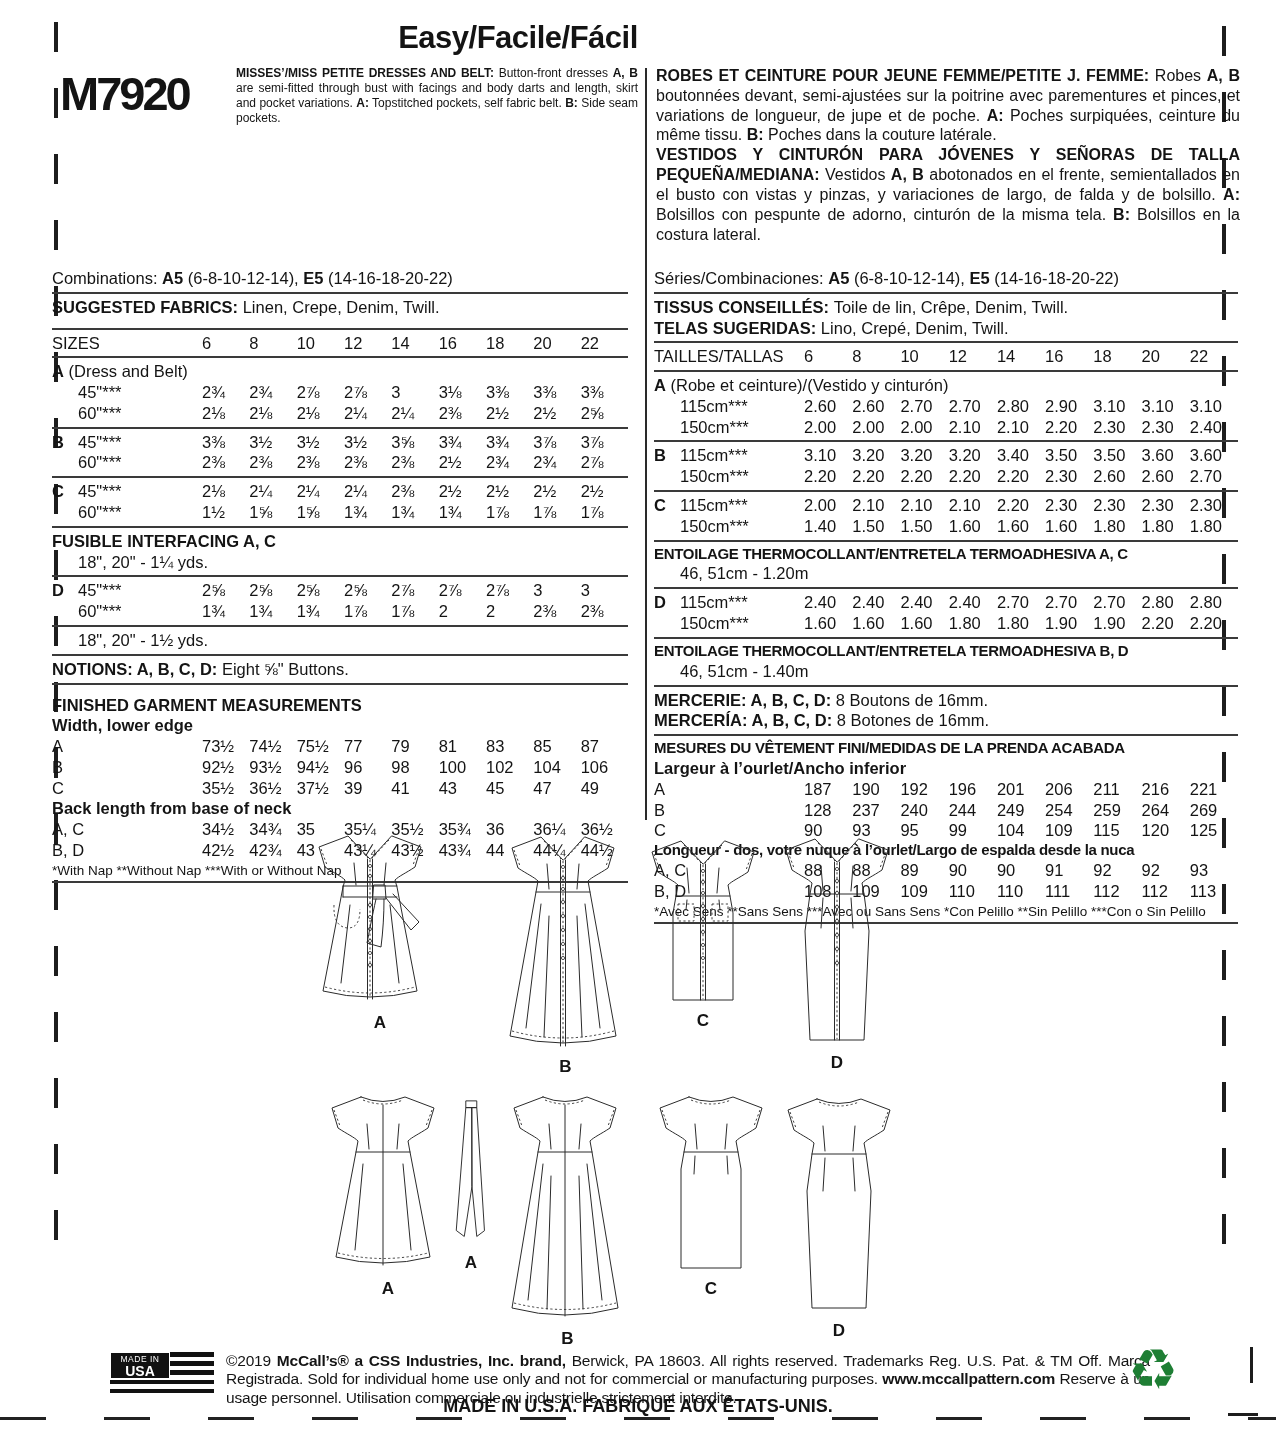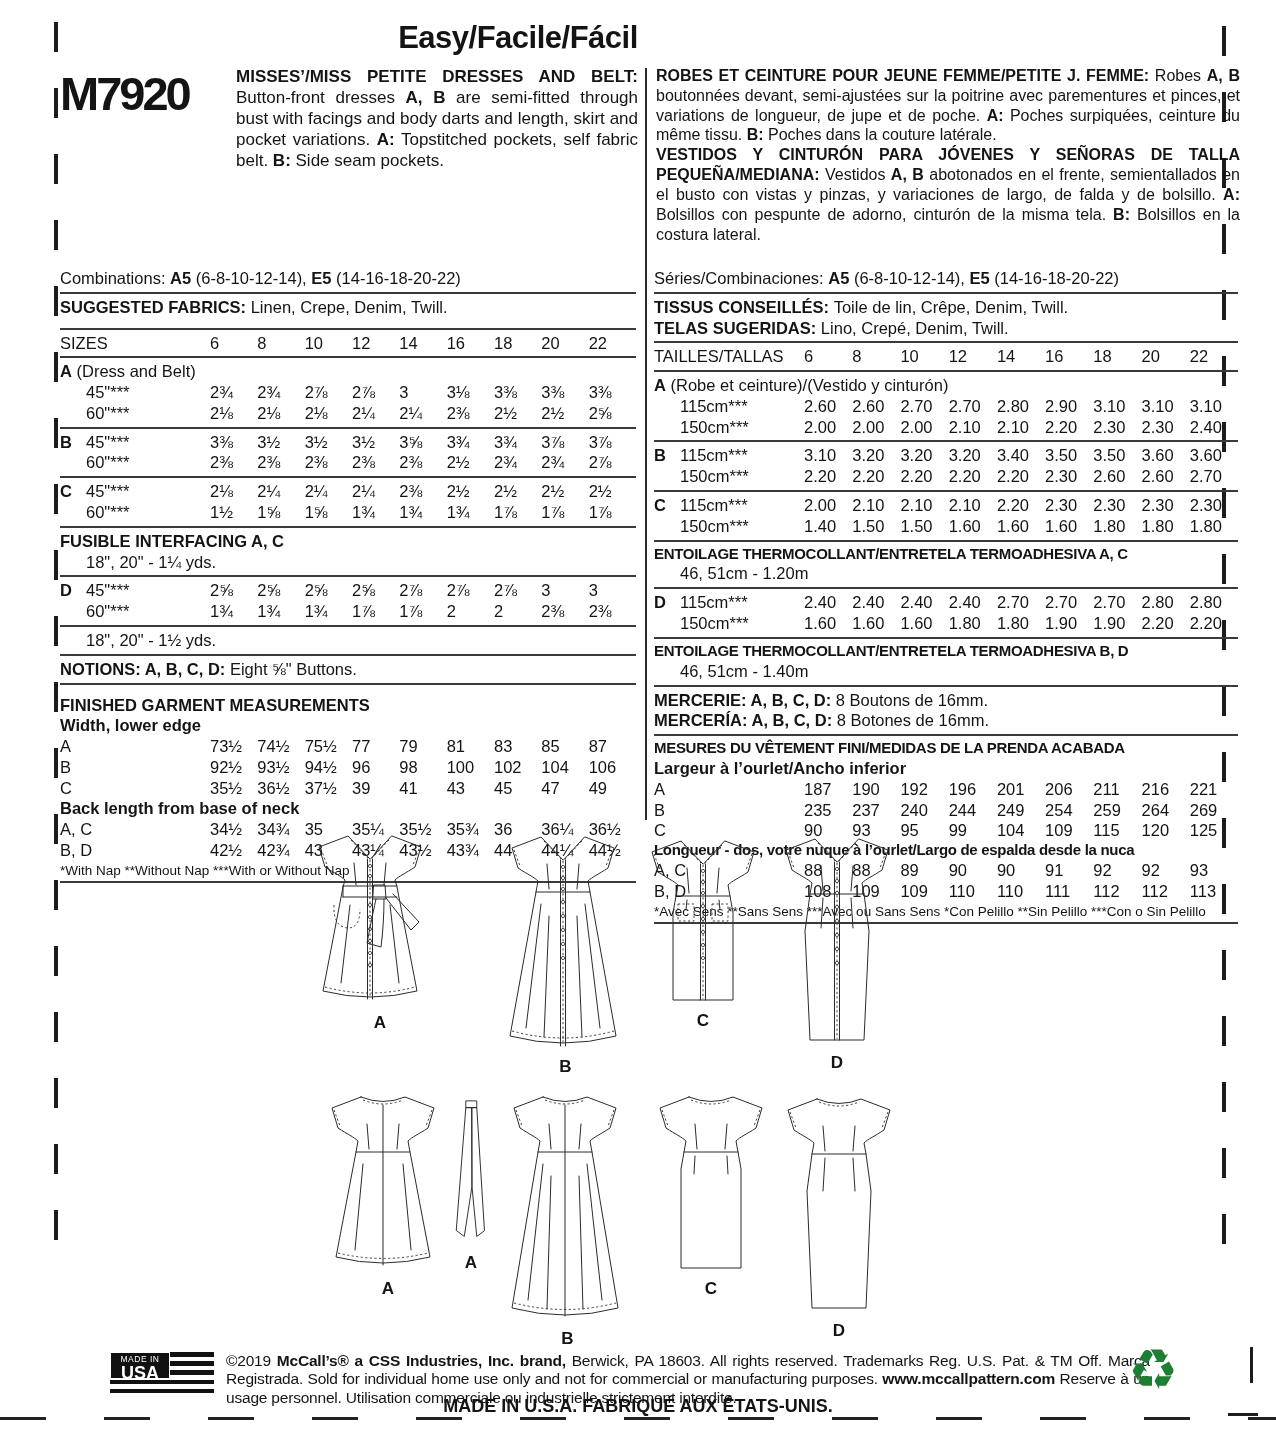--- a/index.html
+++ b/index.html
@@ -10,26 +10,26 @@
   .ticks.left{left:54px;top:22px;height:1248px;}
   .ticks.right{left:1222px;top:26px;height:1244px;}
   .corner-v{position:absolute;left:1250px;top:1347px;width:3px;height:36px;background:#1d1d1d;}
   .corner-h{position:absolute;left:1228px;top:1413px;width:30px;height:3px;background:#1d1d1d;}
   
   .title{position:absolute;top:20px;left:0;width:1036px;text-align:center;font-size:31px;font-weight:bold;letter-spacing:-0.5px;}
   
   .desc-band{position:absolute;top:66px;left:60px;width:1180px;display:flex;}
   .desc-left{width:578px;display:flex;}
   .pattern-number{width:176px;font-size:47px;font-weight:bold;letter-spacing:-3px;line-height:0.95;padding-top:6px;}
-  .desc-text{flex:1;font-size:17px;line-height:1.24;text-align:justify;}
+  .desc-text{flex:1;font-size:12px;line-height:1.24;text-align:justify;}
   .desc-right{width:584px;margin-left:18px;font-size:16px;line-height:1.24;text-align:justify;}
   .vdivider{position:absolute;left:645px;top:68px;height:752px;width:0;border-left:2px solid #2a2a2a;}
   
   .table{position:absolute;top:268px;font-size:16.5px;}
-  .table.tleft{left:60px;width:576px;}
+  .table.tleft{left:52px;width:576px;}
   .table.tright{left:654px;width:584px;}
   .rule{border-top:2px solid #3a3a3a;margin:3px 0;}
   .trow{display:flex;line-height:1.26;}
   .lblcell{width:150px;flex:none;display:flex;}
   .pre{width:26px;flex:none;font-weight:bold;}
   .lab{flex:1;}
   .cells{flex:1;display:grid;grid-template-columns:repeat(9,1fr);}
   .cell{text-align:left;}
   .full{line-height:1.26;}
   .sub{padding-left:26px;line-height:1.26;}
@@ -43,21 +43,21 @@
   svg .ln{stroke:#2b2b2b;stroke-width:1;fill:none;stroke-linejoin:round;stroke-linecap:round;}
   svg .dash{stroke:#2b2b2b;stroke-width:0.9;fill:none;stroke-dasharray:2.2 2.4;}
   svg .btn{stroke:#2b2b2b;stroke-width:0.8;fill:#fff;}
   
   .footer{position:absolute;left:110px;top:1352px;width:1040px;display:flex;}
   .flag{width:104px;height:46px;position:relative;flex:none;margin-top:0;
         background:repeating-linear-gradient(to bottom,#111 0 4.6px,#fff 4.6px 9.2px);}
   .flag .canton{position:absolute;left:0;top:0;width:60px;height:27px;background:#111;color:#fff;
         border:1px solid #fff;box-sizing:border-box;text-align:center;line-height:1;}
   .flag .l1{font-size:8.5px;letter-spacing:0.5px;display:block;margin-top:2px;}
-  .flag .l2{font-size:18px;font-weight:bold;display:block;}
+  .flag .l2{font-size:14px;font-weight:bold;display:block;}
   .copy{flex:1;margin-left:12px;font-size:15.5px;line-height:1.18;text-align:justify;letter-spacing:-0.2px;}
   .recycle{position:absolute;left:1128px;top:1342px;font-size:56px;line-height:1;}
   .madeline{position:absolute;left:0;top:1396px;width:1276px;text-align:center;font-size:18px;font-weight:bold;letter-spacing:0;}
   .cutline{position:absolute;left:0;top:1417px;width:1276px;height:3px;
         background:repeating-linear-gradient(to right,#222 0 46px,transparent 46px 104px);}
 </style>
 </head>
 <body>
 
 <div class="ticks left"></div>
@@ -527,21 +527,21 @@
         <span class="cell">211</span>
         <span class="cell">216</span>
         <span class="cell">221</span>
       </span>
   </div>
   <div class="trow">
     <span class="lblcell">
         <span class="lab">B</span>
       </span>
     <span class="cells">
-        <span class="cell">235</span>
+        <span class="cell">128</span>
         <span class="cell">237</span>
         <span class="cell">240</span>
         <span class="cell">244</span>
         <span class="cell">249</span>
         <span class="cell">254</span>
         <span class="cell">259</span>
         <span class="cell">264</span>
         <span class="cell">269</span>
       </span>
   </div>

